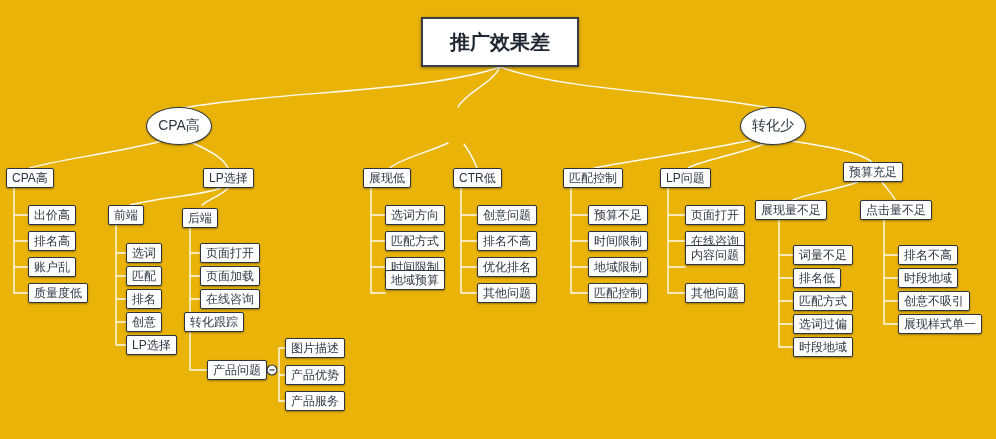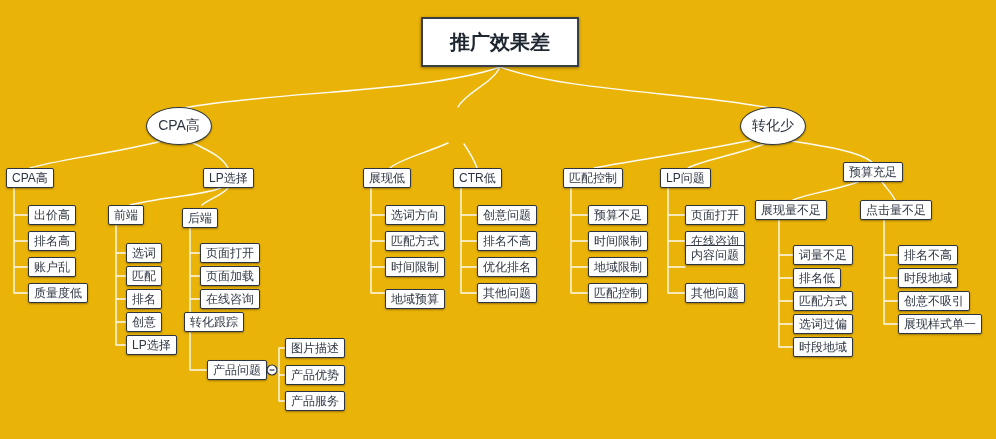--- a/index.html
+++ b/index.html
@@ -89,21 +89,21 @@
 
   <div class="node" style="left:207px;top:360px">产品问题</div>
   <div class="node" style="left:285px;top:338px">图片描述</div>
   <div class="node" style="left:285px;top:365px">产品优势</div>
   <div class="node" style="left:285px;top:391px">产品服务</div>
 
   <div class="node" style="left:363px;top:168px">展现低</div>
   <div class="node" style="left:385px;top:205px">选词方向</div>
   <div class="node" style="left:385px;top:231px">匹配方式</div>
   <div class="node" style="left:385px;top:257px">时间限制</div>
-  <div class="node" style="left:385px;top:289px">地域预算</div>
+  <div class="node" style="left:385px;top:270px">地域预算</div>
 
   <div class="node" style="left:453px;top:168px">CTR低</div>
   <div class="node" style="left:477px;top:205px">创意问题</div>
   <div class="node" style="left:477px;top:231px">排名不高</div>
   <div class="node" style="left:477px;top:257px">优化排名</div>
   <div class="node" style="left:477px;top:283px">其他问题</div>
 
   <div class="node" style="left:563px;top:168px">匹配控制</div>
   <div class="node" style="left:588px;top:205px">预算不足</div>
   <div class="node" style="left:588px;top:231px">时间限制</div>

